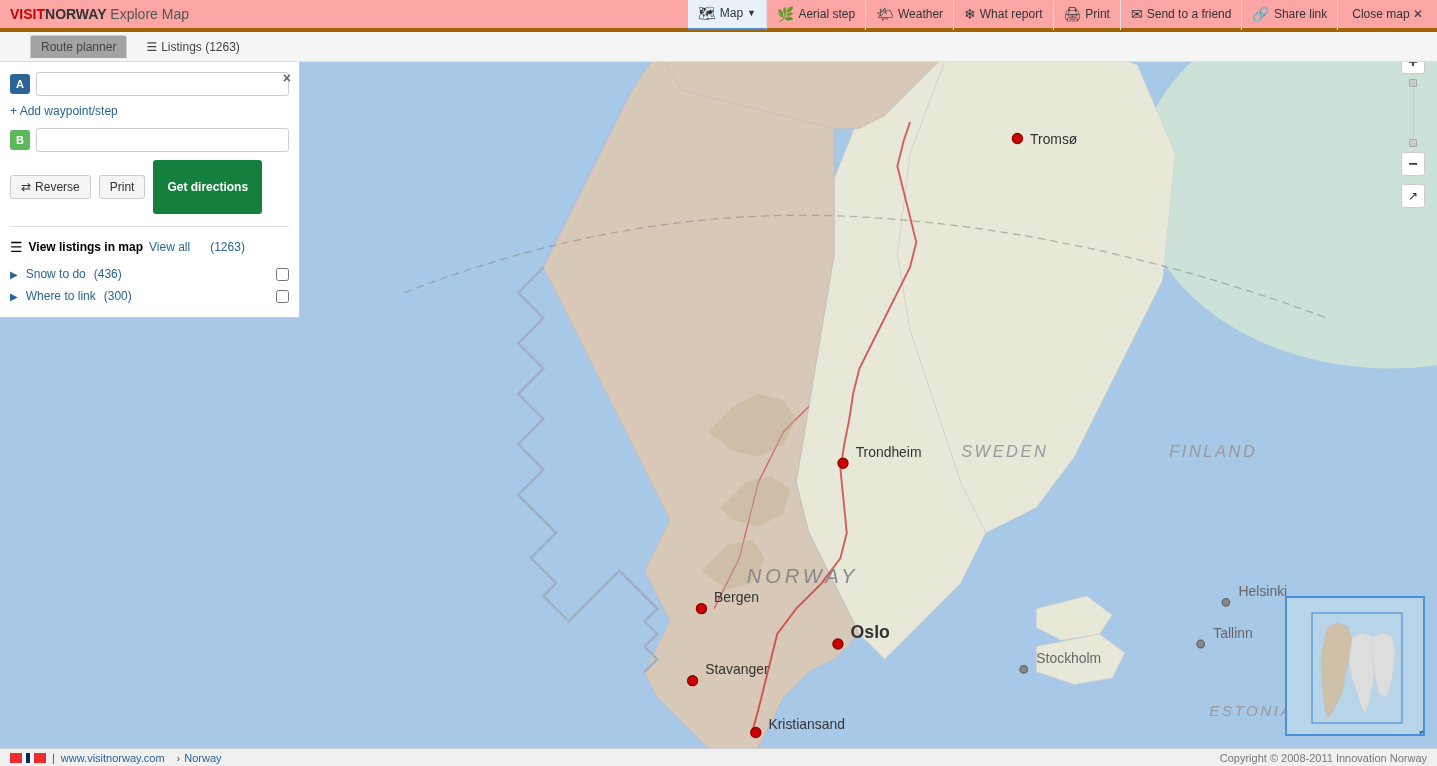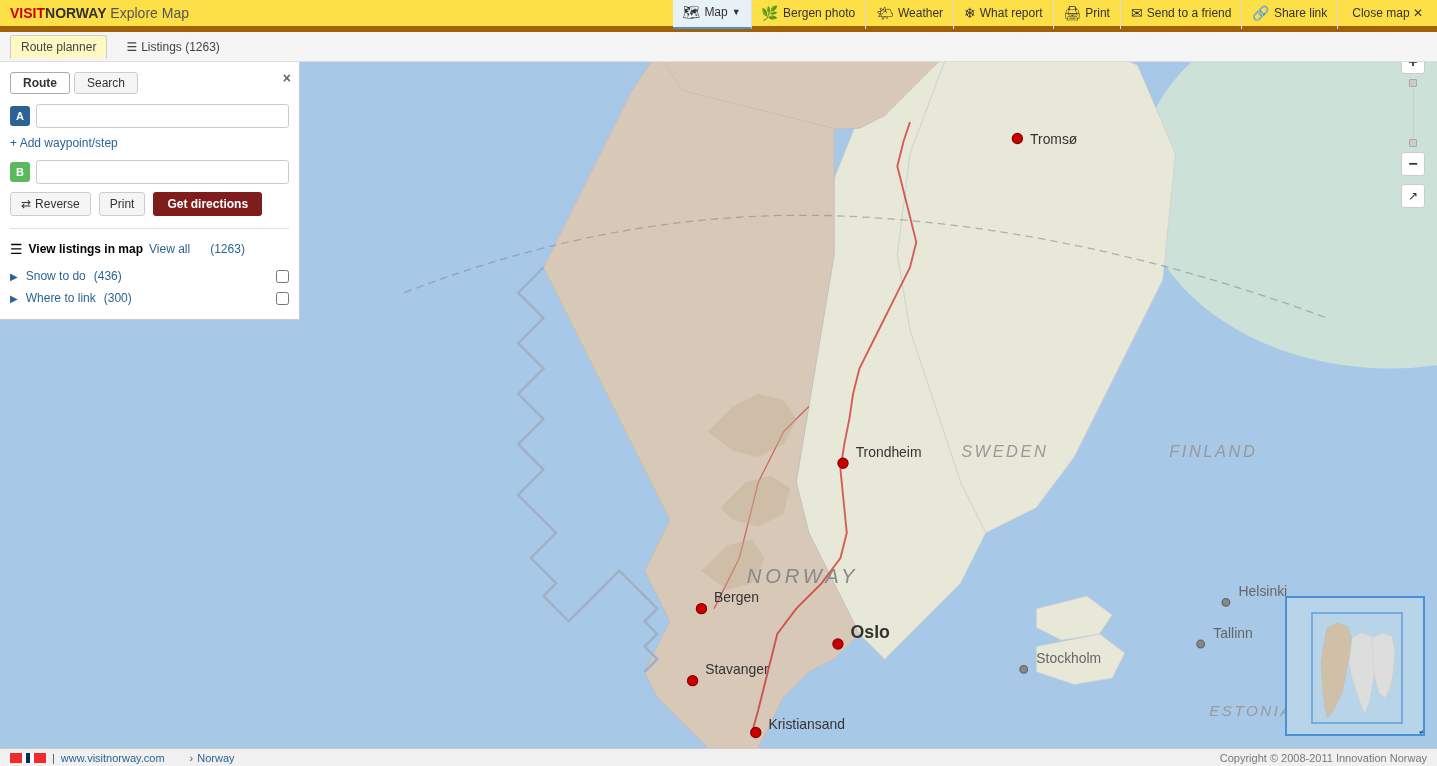--- a/index.html
+++ b/index.html
@@ -1,21 +1,21 @@
 <!DOCTYPE html>
 <html><head>
   <meta charset="utf-8">
   <style>
     * { margin: 0; padding: 0; box-sizing: border-box; }
     body { font-family: Arial, sans-serif; font-size: 12px; width: 1437px; height: 766px; overflow: hidden; position: relative; background: #a8c8e8; }
 
     
     #header {
       position: absolute; top: 0; left: 0; right: 0; height: 32px;
-      background: #fde047; border-bottom: 6px solid #a16207;
+      background: #fca5a5; border-bottom: 4px solid #a16207;
       display: flex; align-items: center; z-index: 100;
     }
     #logo {
       padding: 0 10px; font-size: 14px; font-weight: bold;
     }
     #logo span.visit { color: #c00; }
     #logo span.norway { color: #333; }
     #logo span.explore { color: #555; font-weight: normal; }
 
     #header-right {
@@ -38,21 +38,21 @@
     #toolbar {
       position: absolute; top: 32px; left: 0; right: 0; height: 30px;
       background: #f5f5f5; border-bottom: 1px solid #ddd;
       display: flex; align-items: center; padding: 0 10px; gap: 8px; z-index: 100;
     }
     .toolbar-tab {
       padding: 4px 10px; cursor: pointer; font-size: 12px; color: #444;
       border: 1px solid transparent; border-radius: 3px 3px 0 0;
       display: flex; align-items: center; gap: 4px;
     }
-    .toolbar-tab.active { background: #fef9c3; border-color: #ccc; border-bottom-color: #f5f5f5; }
+    .toolbar-tab.active { background: #a3a3a3; border-color: #ccc; border-bottom-color: #f5f5f5; margin-left: 20px; }
 
     
     #sidebar {
       position: absolute; top: 62px; left: 0; width: 300px;
       background: #fff; border-right: 1px solid #ccc; border-bottom: 1px solid #ccc;
       z-index: 50; padding: 0;
     }
     #sidebar-inner { padding: 10px; }
     .close-x {
       position: absolute; top: 8px; right: 8px;
@@ -87,22 +87,22 @@
 
     .action-row {
       display: flex; align-items: center; gap: 8px; margin-top: 6px;
     }
     .btn-secondary {
       padding: 4px 10px; font-size: 12px; color: #333;
       border: 1px solid #ccc; border-radius: 3px; background: #f5f5f5;
       cursor: pointer; display: flex; align-items: center; gap: 4px;
     }
     .btn-primary {
-      padding: 5px 14px; font-size: 12px; color: #fff;
-      border: none; border-radius: 3px; background: #7f1d1d;
+      padding: 20px 14px; font-size: 12px; color: #fff;
+      border: none; border-radius: 3px; background: #15803d;
       cursor: pointer; font-weight: bold;
     }
 
     .divider { height: 1px; background: #e0e0e0; margin: 12px 0; }
 
     .view-listings-header {
       display: flex; align-items: center; gap: 6px; margin-bottom: 8px;
     }
     .view-listings-title { font-size: 12px; color: #000000; font-weight: bold; }
     .view-all-link { font-size: 12px; color: #2a6496; cursor: pointer; }
@@ -157,41 +157,41 @@
       display: flex; align-items: center; padding: 0 10px; font-size: 11px; color: #555;
       z-index: 100;
     }
     #footer .flag { display: flex; align-items: center; gap: 4px; margin-right: 6px; }
     .flag-strip { display: flex; height: 10px; }
     .flag-r { width: 12px; background: #ef2b2d; }
     .flag-w1 { width: 4px; background: #fff; }
     .flag-b { width: 4px; background: #002868; }
     .flag-w2 { width: 4px; background: #fff; }
     .flag-r2 { width: 12px; background: #ef2b2d; }
-    #footer .url { color: #2a6496; cursor: pointer; margin-right: 21px; }
+    #footer .url { color: #2a6496; cursor: pointer; margin-right: 8px; }
     #footer .sep { margin: 0 4px; }
     #footer .country { color: #2a6496; cursor: pointer; }
     #footer .copyright { margin-left: auto; font-size: 11px; color: #777; }
   </style>
 </head>
 <body>
 
 <div id="header">
   <div id="logo">
     <span class="visit">VISIT</span><span class="norway">NORWAY</span><span class="explore"> Explore Map</span>
   </div>
   <div id="header-right">
     <div class="header-btn active">
       <span class="icon">🗺</span>
       <span>Map</span>
       <span style="font-size:9px;">▼</span>
     </div>
     <div class="header-btn">
       <span class="icon">🌿</span>
-      <span>Bergen photo</span>
+      <span>Aerial step</span>
     </div>
     <div class="header-btn">
       <span class="icon">🌤</span>
       <span>Weather</span>
     </div>
     <div class="header-btn">
       <span class="icon">❄</span>
       <span>What report</span>
     </div>
     <div class="header-btn">
@@ -304,24 +304,20 @@
       <rect x="0" y="0" width="40" height="6" fill="#fff" stroke="#333" stroke-width="0.5"></rect>
       <rect x="-40" y="0" width="80" height="6" fill="none" stroke="#333" stroke-width="1"></rect>
     </g>
   </svg>
 </div>
 
 <div id="sidebar">
   <div id="sidebar-inner">
     <span class="close-x">×</span>
 
-    <div class="route-search-tabs">
-      <div class="rs-tab active">Route</div>
-      <div class="rs-tab">Search</div>
-    </div>
 
     <div class="waypoint-row">
       <div class="waypoint-label wp-a">A</div>
       <input type="text" class="waypoint-input" placeholder="" style="">
     </div>
 
     <div class="add-waypoint">+ Add waypoint/step</div>
 
     <div class="waypoint-row">
       <div class="waypoint-label wp-b">B</div>

